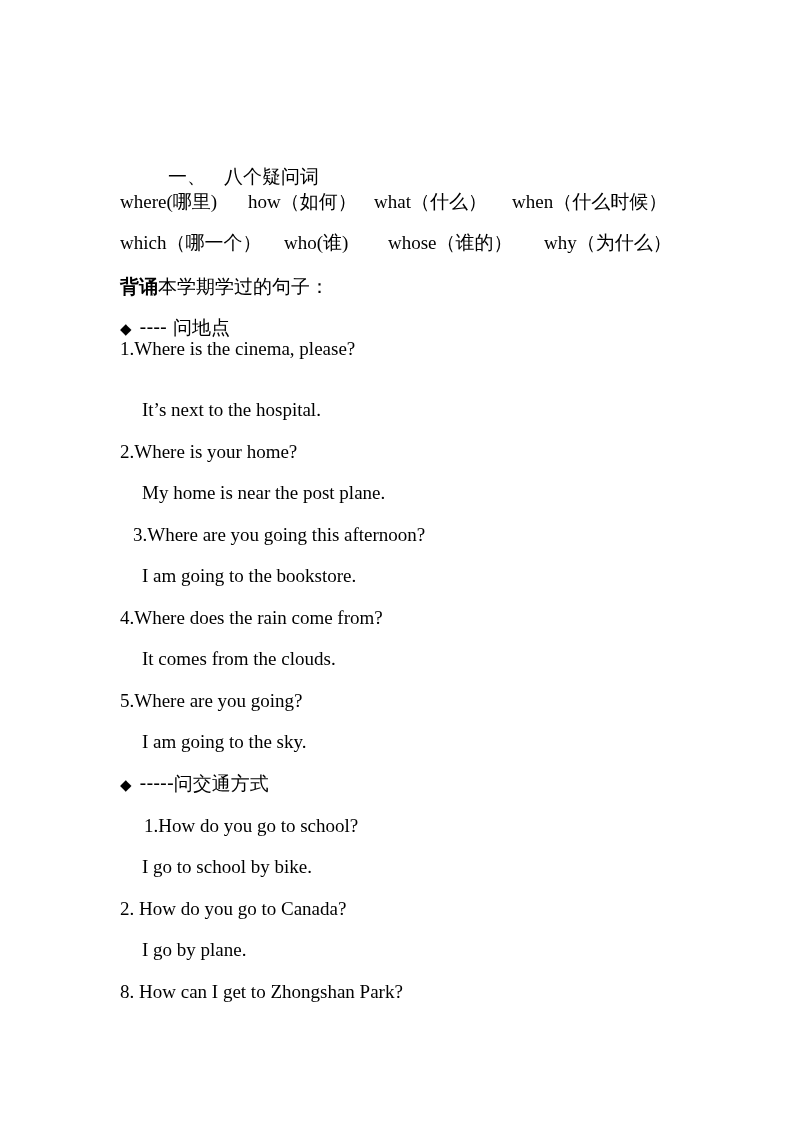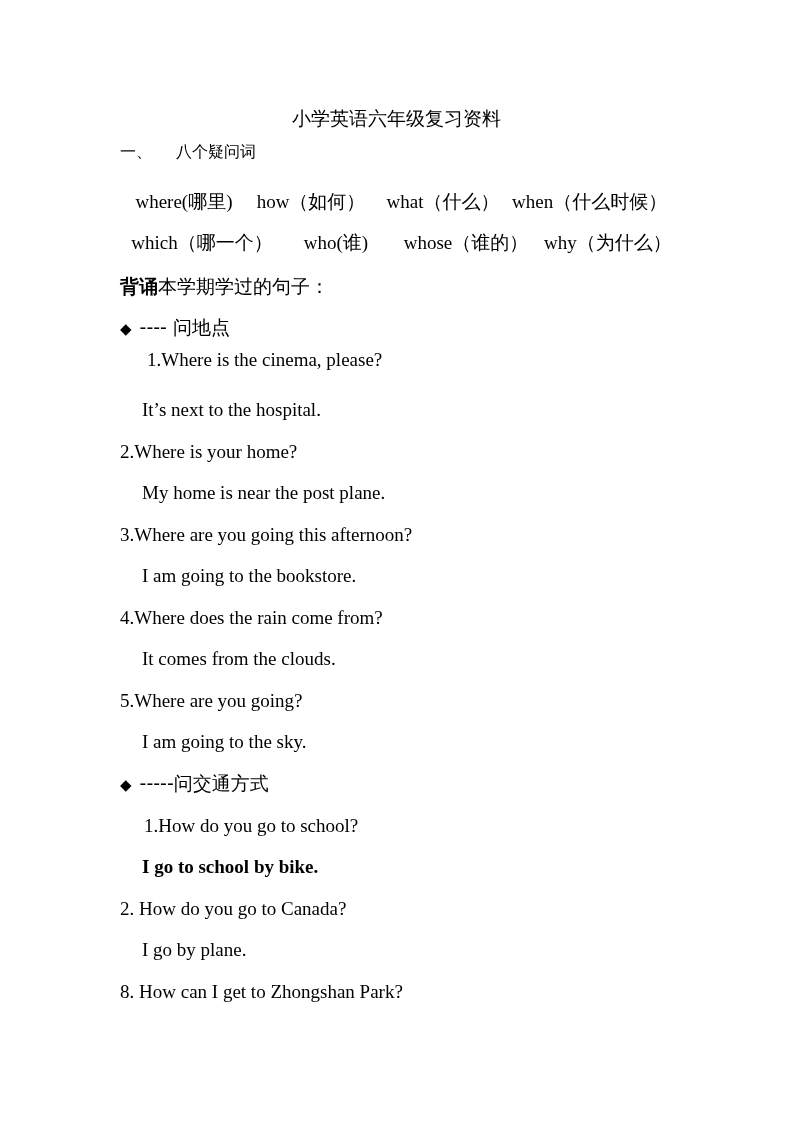--- a/index.html
+++ b/index.html
@@ -1,33 +1,32 @@
 <!DOCTYPE html>
 <html><head>
 <meta charset="utf-8">
 <style>
   html, body { margin: 0; padding: 0; background: #ffffff; }
   body { width: 793px; height: 1122px; position: relative; overflow: hidden; color: #000; }
   .page { position: absolute; left: 0; top: 0; width: 793px; height: 1122px; }
   .line { position: absolute; left: 120px; font-family: "Liberation Serif", "DejaVu Serif", serif; font-size: 19px; white-space: nowrap; line-height: 24px; }
   .cjk { font-family: "DejaVu Sans", sans-serif; }
   .title { left: 0; width: 793px; text-align: center; top: 106px; font-family: "DejaVu Sans", sans-serif; font-size: 19px; }
-  .heading { top: 140px; font-family: "DejaVu Sans", sans-serif; font-size: 16px; }
+  .heading { top: 164px; font-family: "DejaVu Sans", sans-serif; font-size: 19px; margin-left: 48px; }
   .heading .num { display: inline-block; width: 56px; }
   .indent { left: 142px; }
-  .word { display: inline-block; text-align: center; }
+  .word { display: inline-block; }
   .bullet { display: inline-block; font-size: 15px; margin-right: 8px; }
   .bold { font-weight: bold; }
 </style>
 </head>
 <body>
 
 <div class="page">
 
-  <div class="line title">小学英语六年级复习资料</div>
 
   <div class="line heading">
     <span class="num">一、</span><span>八个疑问词</span>
   </div>
 
   <div class="line" style="top:190px;">
     <span class="word" style="width:128px">where(哪里)</span><span class="word" style="width:126px">how（如何）</span><span class="word" style="width:138px">what（什么）</span><span class="word">when（什么时候）</span>
   </div>
 
   <div class="line cjk" style="top:274px;">
@@ -35,34 +34,34 @@
   </div>
 
   <div class="line" style="top:231px;">
     <span class="word" style="width:164px">which（哪一个）</span><span class="word" style="width:104px">who(谁)</span><span class="word" style="width:156px">whose（谁的）</span><span class="word">why（为什么）</span>
   </div>
 
   <div class="line cjk" style="top:315px;">
     <span class="bullet">◆</span><span>----  问地点</span>
   </div>
 
-  <div class="line" style="top:348px;margin-left:27px;">1.Where is the cinema, please?</div>
+  <div class="line" style="top:337px;">1.Where is the cinema, please?</div>
   <div class="line indent" style="top:398px;">It’s next to the hospital.</div>
   <div class="line" style="top:440px;">2.Where is your home?</div>
   <div class="line indent" style="top:481px;">My home is near the post plane.</div>
-  <div class="line" style="top:523px;">3.Where are you going this afternoon?</div>
+  <div class="line" style="top:523px;margin-left:13px;">3.Where are you going this afternoon?</div>
   <div class="line indent" style="top:564px;">I am going to the bookstore.</div>
   <div class="line" style="top:606px;">4.Where does the rain come from?</div>
   <div class="line indent" style="top:647px;">It comes from the clouds.</div>
   <div class="line" style="top:689px;">5.Where are you going?</div>
   <div class="line cjk" style="top:771px;">
     <span class="bullet">◆</span><span>-----问交通方式</span>
   </div>
 
   <div class="line indent" style="top:730px;">I am going to the sky.</div>
 
   <div class="line" style="top:814px;margin-left:24px;">1.How do you go to school?</div>
-  <div class="line indent" style="top:855px;font-weight:bold;">I go to school by bike.</div>
+  <div class="line indent" style="top:855px;">I go to school by bike.</div>
   <div class="line" style="top:897px;">2. How do you go to Canada?</div>
   <div class="line indent" style="top:938px;">I go by plane.</div>
   <div class="line" style="top:980px;">8. How can I get to Zhongshan Park?</div>
 
 </div>
 
 </body></html>

